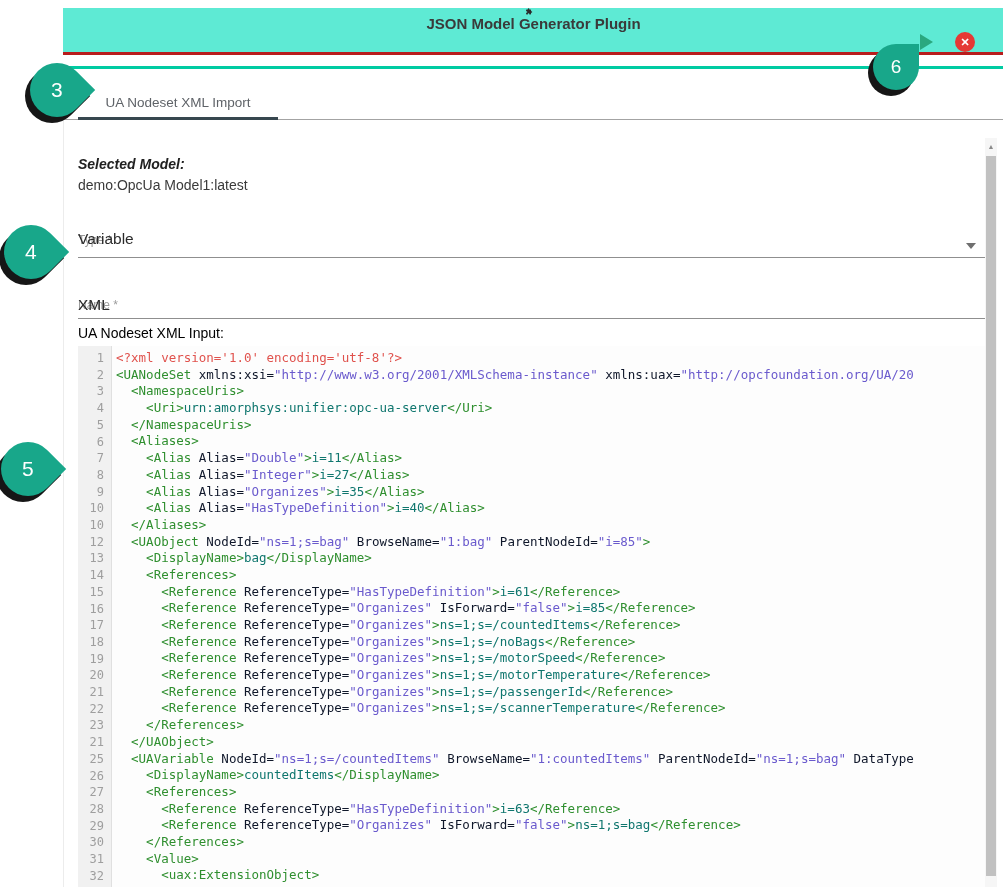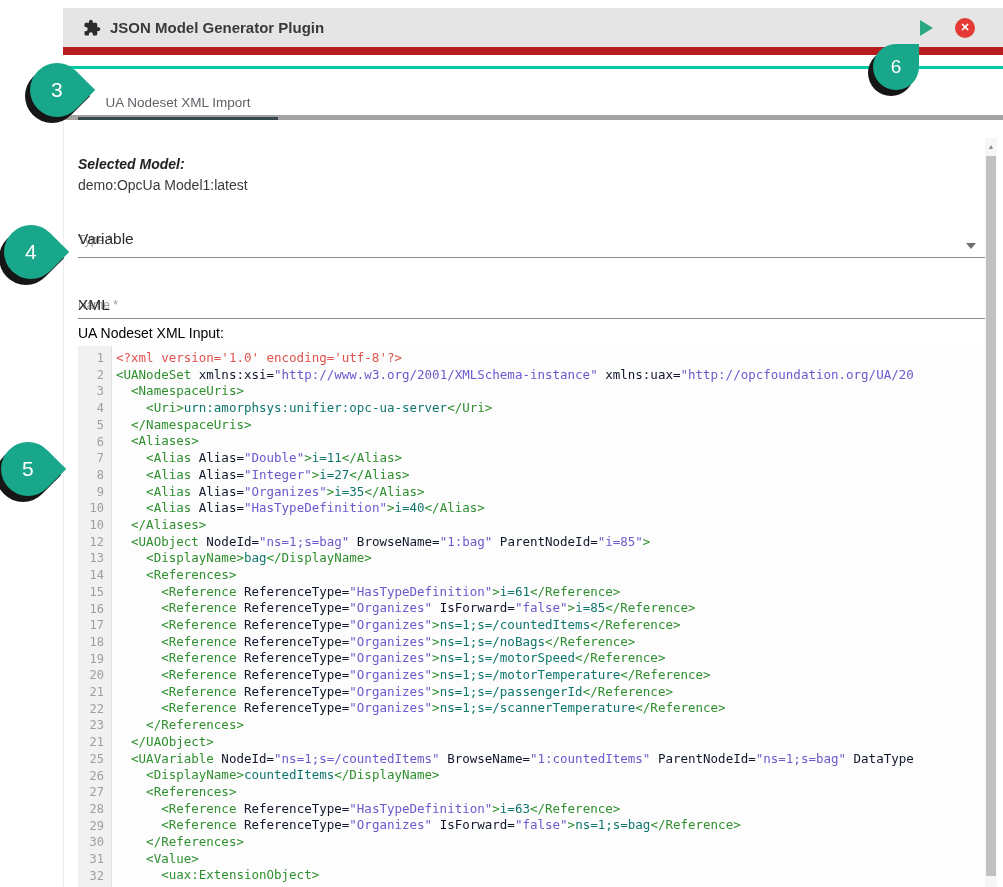--- a/index.html
+++ b/index.html
@@ -5,43 +5,43 @@
   * { box-sizing: border-box; }
   html,body { margin:0; padding:0; }
   body {
     width:1003px; height:887px; position:relative; overflow:hidden;
     background:#ffffff; font-family:"Liberation Sans", sans-serif;
   }
 
   
   .header {
     position:absolute; left:63px; top:8px; width:940px; height:47px;
-    background:#e5e5e5; border-bottom:8px solid #b91c1c;
-    display:flex; align-items:center; padding:0 28px 0 20px;
+    background:#5eead4; border-bottom:3px solid #b91c1c;
+    display:flex; align-items:center; padding:0 28px 0 20px;flex-direction:column;
   }
   .header-title { font-size:15px; font-weight:bold; color:#3a3a3a; margin-left:9px; }
   .puzzle { width:18px; height:18px; }
   .header-actions { margin-left:auto; display:flex; align-items:center; gap:22px; }
   .play-btn {
     width:0; height:0; cursor:pointer;
     border-left:13px solid #2aa87f; border-top:8px solid transparent; border-bottom:8px solid transparent;
   }
   .close-btn {
     width:20px; height:20px; border-radius:50%; background:#e53935; color:#fff;
     display:flex; align-items:center; justify-content:center;
     font-size:11px; font-weight:bold; cursor:pointer;
   }
 
   .teal-line { position:absolute; left:63px; top:66px; width:940px; height:3px; background:#00cba2; }
   .panel-left-border { position:absolute; left:63px; top:69px; width:1px; height:818px; background:#ececec; }
 
   
   .tabs {
     position:absolute; left:63px; top:88px; width:940px; height:32px;
-    display:flex; padding-left:15px; border-bottom:5px solid #a3a3a3;text-align:right;
+    display:flex; padding-left:15px; border-bottom:1px solid #a3a3a3;text-align:right;
   }
   .tab {
     height:32px; display:flex; align-items:center; justify-content:center;
     font-size:13.5px; color:#757575; cursor:pointer;
   }
   .tab-1 { width:200px; }
   .tab-2 { width:150px; margin-left:12px; }
   .tab.active { color:#5f6368; border-bottom:3px solid #37474f; }
 
   

